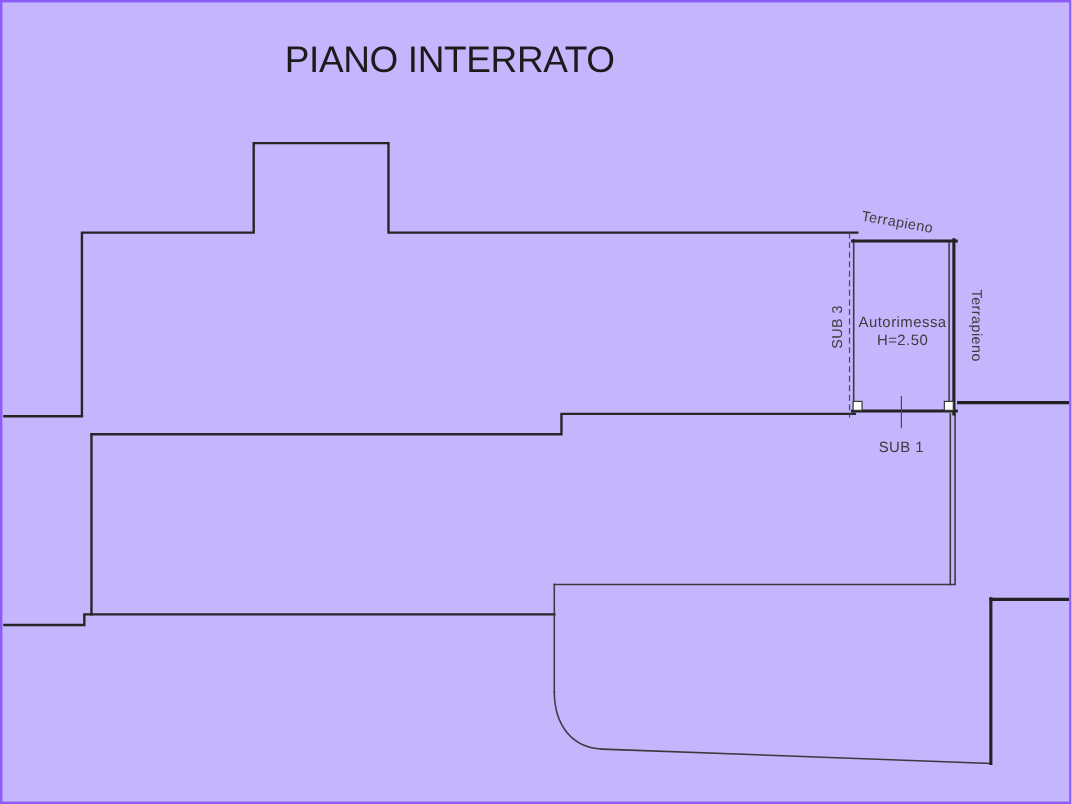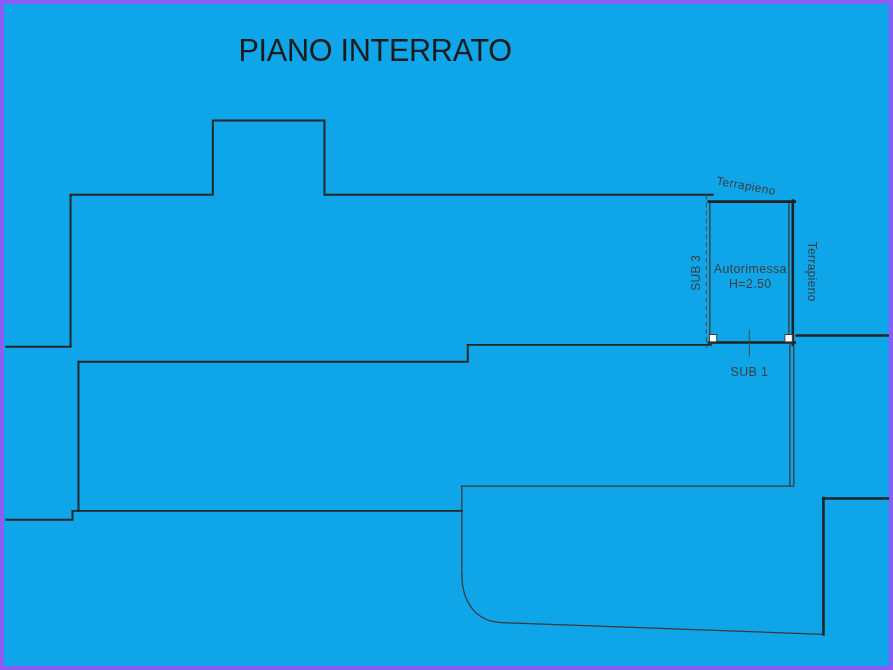--- a/index.html
+++ b/index.html
@@ -5,22 +5,22 @@
   html, body {
     margin: 0;
     padding: 0;
     background: #ffffff;
   }
   .frame {
     position: relative;
     width: 893px;
     height: 670px;
     box-sizing: border-box;
-    background: #0ea5e9;
-    border: 4px solid #8b5cf6;
+    background: #c4b5fd;
+    border: 2px solid #8b5cf6;
     overflow: hidden;
     font-family: "Liberation Sans", sans-serif;
   }
   .frame svg {
     position: absolute;
     left: 0;
     top: 0;
     width: 100%;
     height: 100%;
   }

